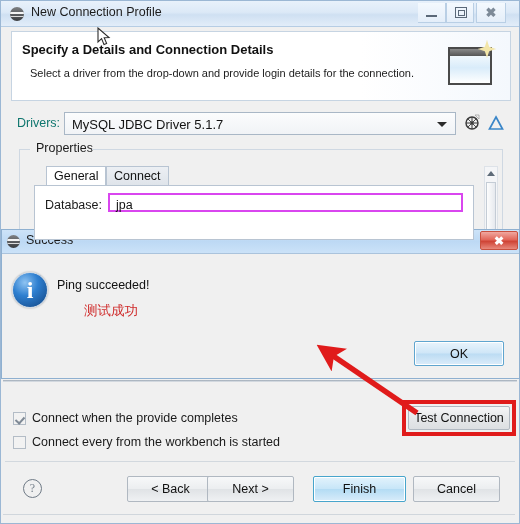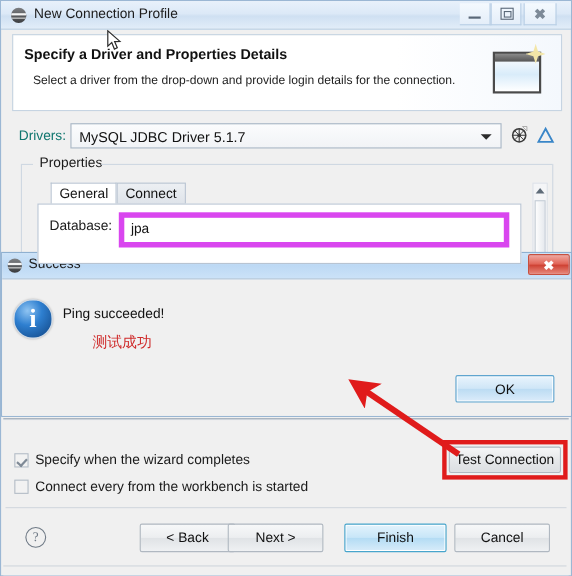--- a/index.html
+++ b/index.html
@@ -201,23 +201,23 @@
     background: #ffffff;
     border: 1px solid #b8c4d2;
     z-index: 3;
   }
   #db-label {
     position: absolute; left: 10px; top: 12px;
     font-size: 12.5px; color: #1a1a1a;
   }
   #db-input {
     position: absolute; left: 73px; top: 7px;
-    width: 355px; height: 32px;
+    width: 355px; height: 19px;
     background: #ffffff;
-    border: 5px solid #d946ef;
+    border: 2px solid #d946ef;
   }
   #db-value {
     position: absolute; left: 6px; top: 3px;
     font-size: 12.5px; color: #131313;
   }
   
   #props-scrollbar {
     position: absolute; right: 4px; top: 17px;
     width: 14px; height: 75px;
     background: #f4f5f7;
@@ -460,21 +460,21 @@
     </div>
     <div class="win-btn" id="btn-max">
       <div id="max-box"></div>
     </div>
     <div class="win-btn" id="btn-close">
       <div id="close-x">✖</div>
     </div>
   </div>
 
   <div id="wizard-header">
-    <div id="header-title">Specify a Driver and Properties Details</div>
+    <div id="header-title">Specify a Details and Connection Details</div>
     <div id="header-desc">Select a driver from the drop-down and provide login details for the connection.</div>
     <div id="header-icon">
       <div class="win-shape"></div>
       <div class="sparkle"></div>
     </div>
   </div>
 
   <div id="drivers-label">Drivers:</div>
   <div id="drivers-combo">
     <div id="drivers-value">MySQL JDBC Driver 5.1.7</div>
@@ -521,21 +521,21 @@
     </div>
   </div>
 
   <div id="blurred-strip"></div>
 
   <div id="bottom-panel">
     <div id="bottom-sep-top"></div>
 
     <div id="chk-row1">
       <div class="chk-box checked"></div>
-      <div class="chk-label">Specify when the wizard completes</div>
+      <div class="chk-label">Connect when the provide completes</div>
     </div>
 
     <div id="chk-row2">
       <div class="chk-box"></div>
       <div class="chk-label">Connect every from the workbench is started</div>
     </div>
 
     <div id="btn-sep"></div>
   </div>
 

